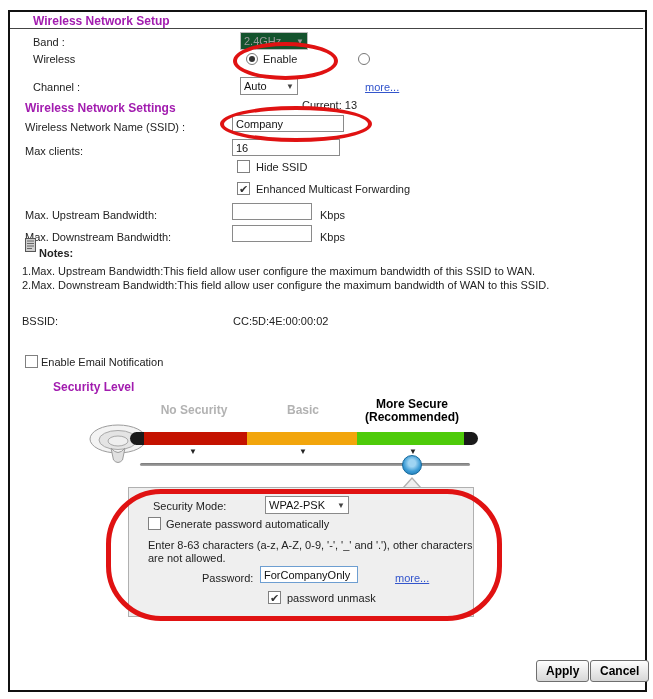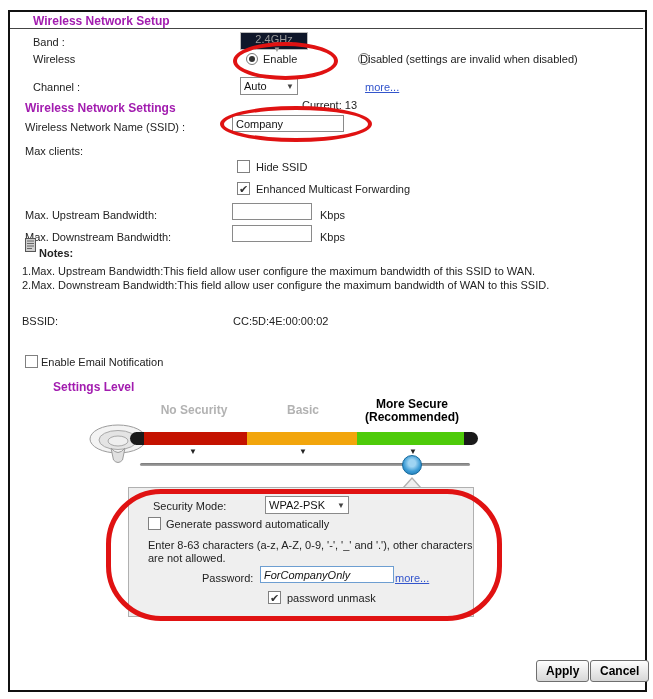--- a/index.html
+++ b/index.html
@@ -6,21 +6,21 @@
   .page{position:relative;width:653px;height:699px;background:#fff;
         font-family:"Liberation Sans",sans-serif;font-size:11px;color:#222;overflow:hidden;}
   .frame{position:absolute;left:8px;top:10px;width:635px;height:678px;border:2px solid #111;}
   .abs{position:absolute;}
   .h1{font-weight:bold;font-size:12px;color:#a21caf;}
   .rule{position:absolute;height:1px;background:#444;}
   .lbl{color:#222;}
   .sel{display:inline-flex;align-items:center;justify-content:space-between;
        background:#fff;border:1px solid #8a8a8a;height:16px;padding:0 3px;font-size:11px;color:#111;}
   .sel .arr{font-size:8px;color:#444;margin-left:6px;}
-  .sel.disabled{color:#9a9a9a;border-color:#bcbcbc;background:#0f172a;flex-direction:column;}
+  .sel.disabled{color:#9a9a9a;border-color:#bcbcbc;background:#14532d;}
   .sel.disabled .arr{color:#9a9a9a;}
   input.txt{box-sizing:border-box;height:17px;border:1px solid #8a8a8a;font-family:"Liberation Sans",sans-serif;
        font-size:11px;padding:1px 3px;background:#fff;color:#111;}
   input.txt.focus{border-color:#6d9ed1;}
   .cb{display:inline-block;width:13px;height:13px;border:1px solid #808080;background:#fff;
       font-size:11px;line-height:12px;text-align:center;color:#333;vertical-align:middle;box-sizing:border-box;}
   .cb.checked{color:#333;}
   .cb.unchecked{color:transparent;}
   .radio{display:inline-block;width:12px;height:12px;border:1px solid #777;border-radius:50%;
          background:#fff;vertical-align:middle;position:relative;box-sizing:border-box;}
@@ -59,37 +59,37 @@
   <div class="abs lbl" style="left:33px;top:36px;">Band :</div>
   <div class="abs sel disabled" style="left:240px;top:32px;width:60px;">
     <span>2.4GHz</span>
     <span class="arr">▼</span>
   </div>
 
   <div class="abs lbl" style="left:33px;top:53px;">Wireless</div>
   <span class="abs radio selected" style="left:246px;top:52px;"><span class="dot"></span></span>
   <div class="abs lbl" style="left:263px;top:53px;">Enable</div>
   <span class="abs radio" style="left:343px;top:52px;"></span>
-  <div class="abs lbl" style="left:360px;top:53px;">Disabled (settings are invalid when disabled)</div>
 
   <div class="abs lbl" style="left:33px;top:81px;">Channel :</div>
   <div class="abs sel" style="left:240px;top:77px;width:50px;">
     <span>Auto</span>
     <span class="arr">▼</span>
   </div>
   <div class="abs lbl" style="left:302px;top:99px;">Current: 13</div>
   <div class="abs link" style="left:365px;top:81px;">more...</div>
 
   
   <div class="abs lbl" style="left:25px;top:121px;">Wireless Network Name (SSID) :</div>
 
   <div class="abs h1" style="left:25px;top:101px;">Wireless Network Settings</div>
   <input class="abs txt" style="left: 232px; top: 115px; width: 112px;" value="Company">
 
   <div class="abs lbl" style="left:25px;top:145px;">Max clients:</div>
+  <input class="abs txt" style="left: 232px; top: 139px; width: 108px;" value="16">
 
   <span class="abs cb unchecked" style="left:237px;top:160px;">✔</span>
   <div class="abs lbl" style="left:256px;top:161px;">Hide SSID</div>
 
   <span class="abs cb checked" style="left:237px;top:182px;">✔</span>
   <div class="abs lbl" style="left:256px;top:183px;">Enhanced Multicast Forwarding</div>
 
   <div class="abs lbl" style="left:25px;top:209px;">Max. Upstream Bandwidth:</div>
   <input class="abs txt" style="left: 232px; top: 203px; width: 80px;">
   <div class="abs lbl" style="left:320px;top:209px;">Kbps</div>
@@ -113,21 +113,21 @@
   <div class="abs lbl" style="left:22px;top:279px;">2.Max. Downstream Bandwidth:This field allow user configure the maximum bandwidth of WAN to this SSID.</div>
 
   <div class="abs lbl" style="left:22px;top:315px;">BSSID:</div>
   <div class="abs lbl" style="left:233px;top:315px;">CC:5D:4E:00:00:02</div>
 
   
   <span class="abs cb unchecked" style="left:25px;top:355px;">✔</span>
   <div class="abs lbl" style="left:41px;top:356px;">Enable Email Notification</div>
 
   
-  <div class="abs h1" style="left:53px;top:380px;">Settings Level</div>
+  <div class="abs h1" style="left:53px;top:380px;">Security Level</div>
 
   <span class="abs" style="left:86px;top:418px;">
     <svg width="64" height="52" viewBox="0 0 64 52">
       <ellipse cx="32" cy="21" rx="28" ry="14" fill="#f3f3f3" stroke="#9c9c9c"></ellipse>
       <ellipse cx="32" cy="22" rx="19" ry="9.5" fill="#e4e4e4" stroke="#a8a8a8"></ellipse>
       <ellipse cx="32" cy="23" rx="10" ry="5" fill="#efefef" stroke="#a8a8a8"></ellipse>
       <path d="M25 30 q7 9 14 0 l-2.5 12 q-4.5 5 -9 0 z" fill="#e0e0e0" stroke="#9c9c9c"></path>
     </svg>
   </span>
 
@@ -159,21 +159,21 @@
     <span class="arr">▼</span>
   </div>
 
   <span class="abs cb unchecked" style="left:148px;top:517px;">✔</span>
   <div class="abs lbl" style="left:166px;top:518px;">Generate password automatically</div>
 
   <div class="abs lbl" style="left:148px;top:539px;">Enter 8-63 characters (a-z, A-Z, 0-9, '-', '_' and '.'), other characters</div>
   <div class="abs lbl" style="left:148px;top:552px;">are not allowed.</div>
 
   <div class="abs lbl" style="left:160px;top:572px;padding-left:42px;">Password:</div>
-  <input class="abs txt focus" style="left: 260px; top: 566px; width: 134px; font-style: italic;" value="ForCompanyOnly">
+  <input class="abs txt focus" style="left: 260px; top: 566px; width: 98px;" value="ForCompanyOnly">
   <div class="abs link" style="left:395px;top:572px;">more...</div>
 
   <span class="abs cb checked" style="left:268px;top:591px;">✔</span>
   <div class="abs lbl" style="left:287px;top:592px;">password unmask</div>
 
   
   <div class="oval" style="left:233px;top:42px;width:97px;height:30px;"></div>
   <div class="oval" style="left:220px;top:106px;width:144px;height:28px;"></div>
   <div class="oval-rect" style="left:106px;top:489px;width:386px;height:122px;"></div>
 

